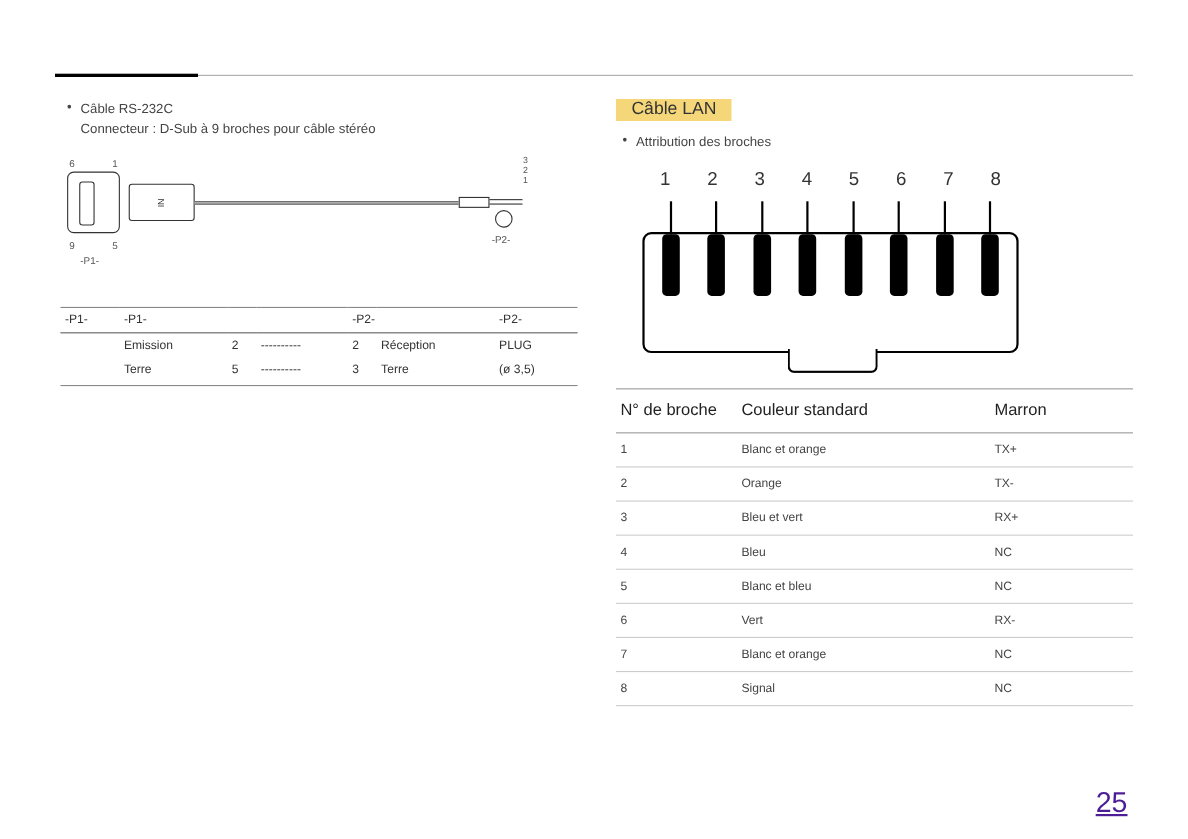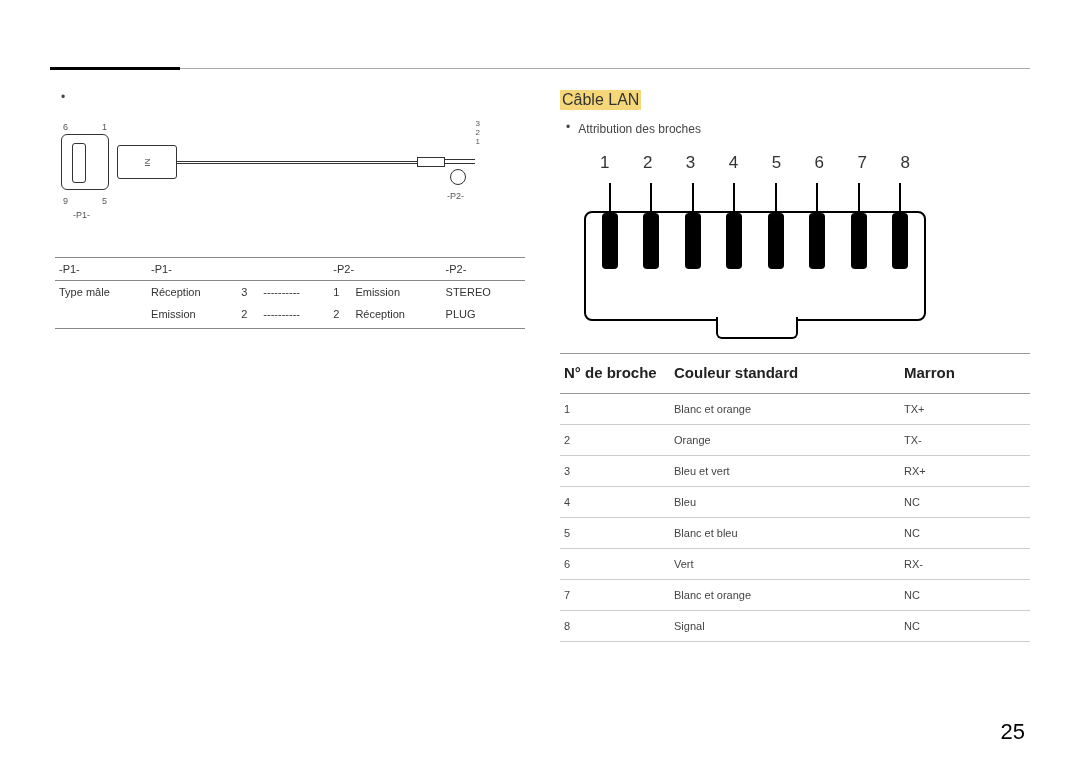--- a/index.html
+++ b/index.html
@@ -40,21 +40,21 @@
     width: 470px;
   }
   .bullet-row { font-size: 12px; color: #444; display: flex; align-items: flex-start; }
   .bullet-dot { margin-right: 8px; margin-left: 6px; }
   .bullet-text { line-height: 1.5; }
   .section-title {
     font-size: 16px;
     color: #333;
     background: #f5d77a;
     display: inline-block;
-    padding: 1px 2px;
+    padding: 1px 14px;
     margin-bottom: 10px;
   }
   
   .rs232-diagram {
     position: relative;
     width: 440px;
     height: 110px;
     margin-top: 15px;
   }
   .dsub-block {
@@ -125,35 +125,39 @@
   .rj45-pins {
     position:absolute; top:30px; left:30px; width:306px; display:flex; justify-content:space-between;
   }
   .rj45-pin-stem { width:2px; height:30px; background:#000; margin:0 auto; }
   .rj45-pin-pad {
     width:16px; height:56px; background:#000; border-radius:4px; margin-top:0;
   }
   .rj45-pin { display:flex; flex-direction:column; align-items:center; }
   
   .lan-table { width: 470px; font-size: 12px; color:#444; border-collapse: collapse; margin-top: 30px; }
-  .lan-table thead th { font-size: 15px; color:#222; text-align:left; font-weight:bold; padding: 10px 4px 12px 4px; border-bottom:1px solid #999; border-top:1px solid #999; }
+  .lan-table thead th { font-size: 15px; color:#222; text-align:left; font-weight:normal; padding: 10px 4px 12px 4px; border-bottom:1px solid #999; border-top:1px solid #999; }
   .lan-table tbody td { padding: 9px 4px; border-bottom:1px solid #ccc; font-size:11px; }
   .page-num {
-    position:absolute; right:55px; bottom:18px; font-size:22px; color:#000000;
+    position:absolute; right:55px; bottom:18px; font-size:26px; color:#4c1d95;text-decoration:underline;
   }
 </style>
 </head>
 <body>
 
 <div class="top-rule"></div>
 <div class="top-rule-bold"></div>
 
 <div class="col-left">
   <div class="bullet-row">
     <span class="bullet-dot">•</span>
+    <div class="bullet-text">
+      <div>Câble RS-232C</div>
+      <div>Connecteur : D-Sub à 9 broches pour câble stéréo</div>
+    </div>
   </div>
 
   <div class="rs232-diagram">
     <div class="dsub-block">
       <span class="dsub-label" style="top:-12px;left:2px">6</span>
       <span class="dsub-label" style="top:-12px;right:2px">1</span>
       <div class="dsub-outer">
           <div class="dsub-inner"></div>
         </div>
       <span class="dsub-label" style="bottom:-14px;left:2px">9</span>
@@ -183,36 +187,36 @@
       <tr>
         <th>-P1-</th>
         <th colspan="2">-P1-</th>
         <th></th>
         <th colspan="2">-P2-</th>
         <th>-P2-</th>
       </tr>
     </thead>
     <tbody>
       <tr>
-        <td>Type mâle</td>
-        <td>Réception</td>
-        <td>3</td>
-        <td>----------</td>
-        <td>1</td>
-        <td>Emission</td>
-        <td>STEREO</td>
-      </tr>
-      <tr>
         <td></td>
         <td>Emission</td>
         <td>2</td>
         <td>----------</td>
         <td>2</td>
         <td>Réception</td>
         <td>PLUG</td>
+      </tr>
+      <tr>
+        <td></td>
+        <td>Terre</td>
+        <td>5</td>
+        <td>----------</td>
+        <td>3</td>
+        <td>Terre</td>
+        <td>(ø 3,5)</td>
       </tr>
     </tbody>
   </table>
   </div>
 </div>
 
 <div class="col-right">
   <div class="section-title">Câble LAN</div>
   <div class="bullet-row">
     <span class="bullet-dot">•</span>

